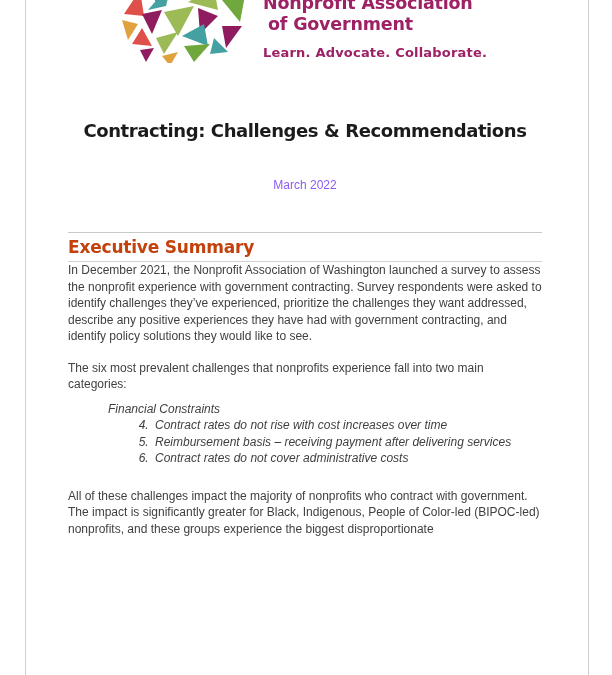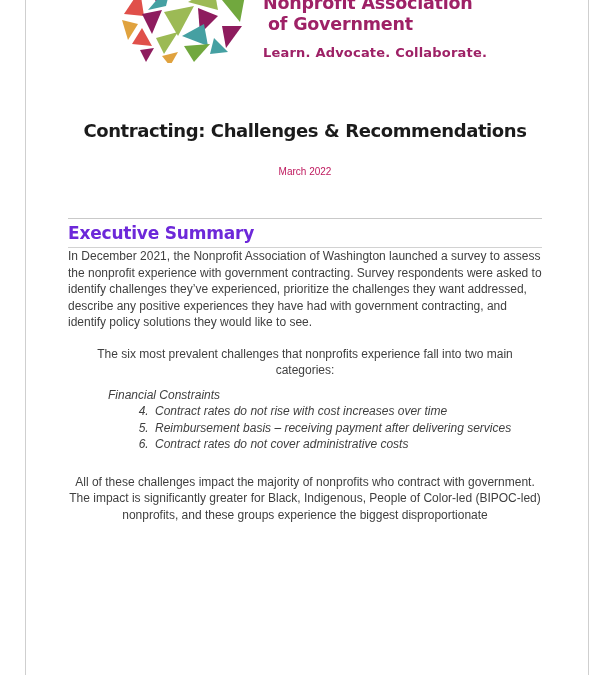--- a/index.html
+++ b/index.html
@@ -20,31 +20,31 @@
   .org-line2{padding-left:5px;}
   .tagline{font-size:13px;line-height:16px;margin-top:10px;letter-spacing:0.2px;}
 
   
   .content{position:absolute;left:68px;top:63px;width:474px;}
 
   .doc-title{margin-top:55px;text-align:center;color:#1b1b1b;
     font-family:"DejaVu Sans",sans-serif;font-weight:bold;
     font-size:18px;line-height:25px;letter-spacing:-0.4px;}
   .doc-title div{white-space:nowrap;}
-  .doc-date{margin-top:20px;text-align:center;font-size:10px;color:#be185d;line-height:17px;}
+  .doc-date{margin-top:34px;text-align:center;font-size:12px;color:#8b5cf6;line-height:17px;}
 
   .section-header{margin-top:38px;border-top:1px solid #c9c9c9;border-bottom:1px solid #d2d2d2;
     padding:4px 0 3px 0;}
   .section-heading{font-family:"DejaVu Sans",sans-serif;font-weight:bold;
-    font-size:17px;line-height:21px;color:#6d28d9;letter-spacing:-0.2px;}
+    font-size:17px;line-height:21px;color:#c2410c;letter-spacing:-0.2px;}
 
   p{margin:0;font-size:12px;line-height:16.5px;color:#3f3f3f;}
   .para-intro{margin-top:0;}
-  .para-categories{margin-top:15px;text-align:center;}
-  .para-closing{margin-top:21px;text-align:center;}
+  .para-categories{margin-top:15px;}
+  .para-closing{margin-top:21px;}
 
   .challenge-group{margin-top:15px;}
   .group-2{margin-top:8px;font-style:italic;}
   .group-heading{margin-left:40px;font-size:12px;line-height:16.5px;color:#3f3f3f;}
   ol{margin:0;padding:0 0 0 84px;}
   ol li{font-size:12px;line-height:16.5px;color:#3f3f3f;padding-left:3px;}
 </style>
 </head>
 <body>
 

